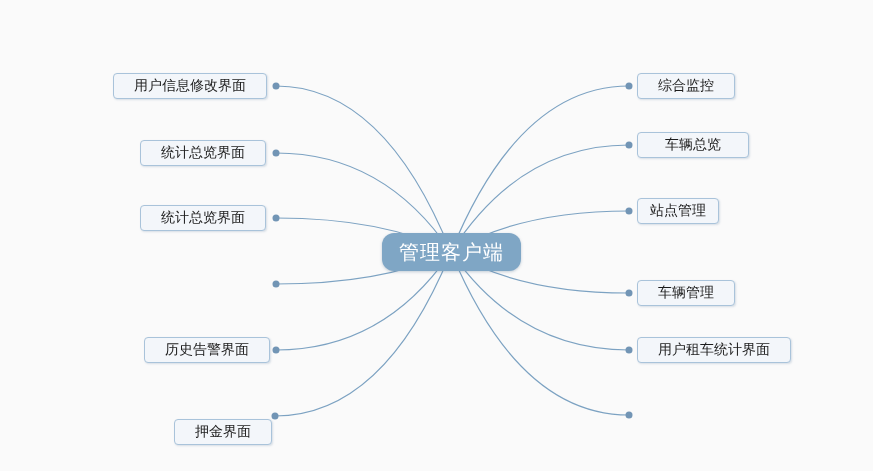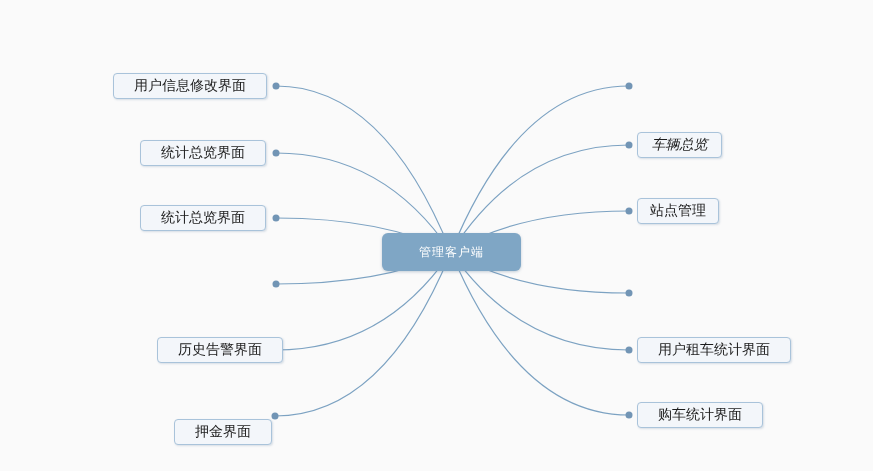--- a/index.html
+++ b/index.html
@@ -39,23 +39,23 @@
     color:var(--node-text,#1c1c1c);
     font-size:14px;
     white-space:nowrap;
     cursor:pointer;
     box-shadow:1px 1px 2px rgba(110,140,170,0.25);
     text-align:center;
   }
   .node.center{
     background:var(--center-fill,#7fa6c5);
     border:none;
-    border-radius:6px;
+    border-radius:12px;
     color:var(--center-text,#ffffff);
-    font-size:12px;
+    font-size:20px;
     letter-spacing:1px;
     box-shadow:0 1px 3px rgba(90,120,150,0.35);
   }
 </style>
 </head>
 <body>
 
 <div class="canvas">
 
   <svg class="links" viewBox="0 0 873 471" xmlns="http://www.w3.org/2000/svg">
@@ -87,21 +87,22 @@
     <circle class="dot" cx="629" cy="293" r="3.5"></circle>
     <circle class="dot" cx="629" cy="350" r="3.5"></circle>
     <circle class="dot" cx="629" cy="415" r="3.5"></circle>
   </svg>
 
   <div class="node center" style="left:382px;top:233px;width:139px;height:38px;">管理客户端</div>
 
   <div class="node" style="left:113px;top:73px;width:154px;height:26px;">用户信息修改界面</div>
   <div class="node" style="left:140px;top:140px;width:126px;height:26px;">统计总览界面</div>
   <div class="node" style="left:140px;top:205px;width:126px;height:26px;font-family:Liberation Mono, monospace;">统计总览界面</div>
-  <div class="node" style="left:157px;top:337px;width:126px;height:26px;">历史告警界面</div>
+  <div class="node" style="left:144px;top:337px;width:126px;height:26px;">历史告警界面</div>
   <div class="node" style="left:174px;top:403px;width:98px;height:26px;margin-top:16px;">押金界面</div>
 
-  <div class="node" style="left:637px;top:132px;width:85px;height:26px;font-style:italic;">车辆总览</div>
+  <div class="node" style="left:637px;top:73px;width:98px;height:26px;">综合监控</div>
+  <div class="node" style="left:637px;top:132px;width:112px;height:26px;">车辆总览</div>
   <div class="node" style="left:637px;top:198px;width:82px;height:26px;">站点管理</div>
+  <div class="node" style="left:637px;top:280px;width:98px;height:26px;">车辆管理</div>
   <div class="node" style="left:637px;top:337px;width:154px;height:26px;">用户租车统计界面</div>
-  <div class="node" style="left:637px;top:402px;width:126px;height:26px;">购车统计界面</div>
 
 </div>
 
 </body></html>

